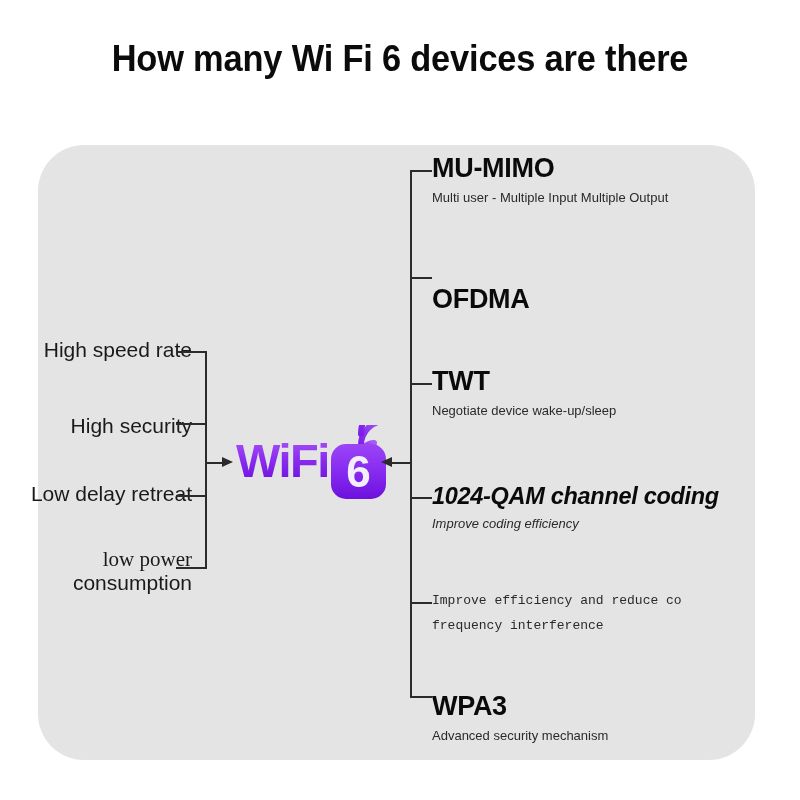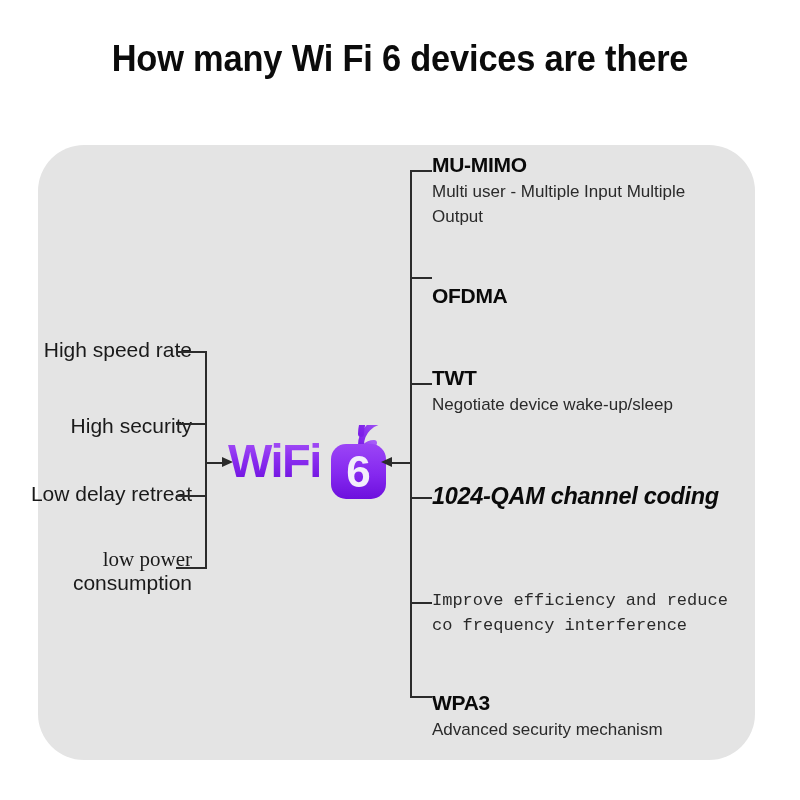--- a/index.html
+++ b/index.html
@@ -77,21 +77,21 @@
   
   #wifi-logo {
     position: absolute;
     left: 228px;
     top: 425px;
     width: 170px;
     height: 78px;
   }
   #wifi-word {
     position: absolute;
-    left: 0;
+    left: 8px;
     top: 12px;
     font-family: "Liberation Sans", sans-serif;
     font-weight: bold;
     font-size: 47px;
     line-height: 47px;
     letter-spacing: -1.5px;
     background: linear-gradient(180deg, #a855f7 0%, #8b2ef0 45%, #6d10dd 100%);
     -webkit-background-clip: text;
     background-clip: text;
     color: transparent;
@@ -104,25 +104,25 @@
     left: 432px;
   }
   .feature-title {
     font-family: "Liberation Sans", sans-serif;
     font-weight: bold;
     color: #0a0a0a;
     white-space: nowrap;
     line-height: 1.08;
     letter-spacing: -0.3px;
   }
-  .feature-title.big   { font-size: 21px; }
+  .feature-title.big   { font-size: 27px; }
   .feature-title.small { font-size: 23.5px; }
   .feature-desc {
     font-family: "Liberation Sans", sans-serif;
-    font-size: 17px;
+    font-size: 13px;
     color: #2a2a2a;
     line-height: 25px;
     margin-top: 2px;
     max-width: 300px;
   }
 </style>
 </head>
 <body>
 
 <div id="page-title">How many Wi Fi 6 devices are there</div>
@@ -199,20 +199,21 @@
   <div class="feature-title big">OFDMA</div>
 </div>
 
 <div class="feature" style="top:367px;">
   <div class="feature-title big">TWT</div>
   <div class="feature-desc">Negotiate device wake-up/sleep</div>
 </div>
 
 <div class="feature" style="top:484px;font-style:italic;">
   <div class="feature-title small">1024-QAM channel coding</div>
+  <div class="feature-desc">Improve coding efficiency</div>
 </div>
 
 <div class="feature" style="top:586px;">
   <div class="feature-desc" style="max-width:296px;font-family:Liberation Mono, monospace;">Improve efficiency and reduce co frequency interference</div>
 </div>
 
 <div class="feature" style="top:692px;">
   <div class="feature-title big">WPA3</div>
   <div class="feature-desc">Advanced security mechanism</div>
 </div>

